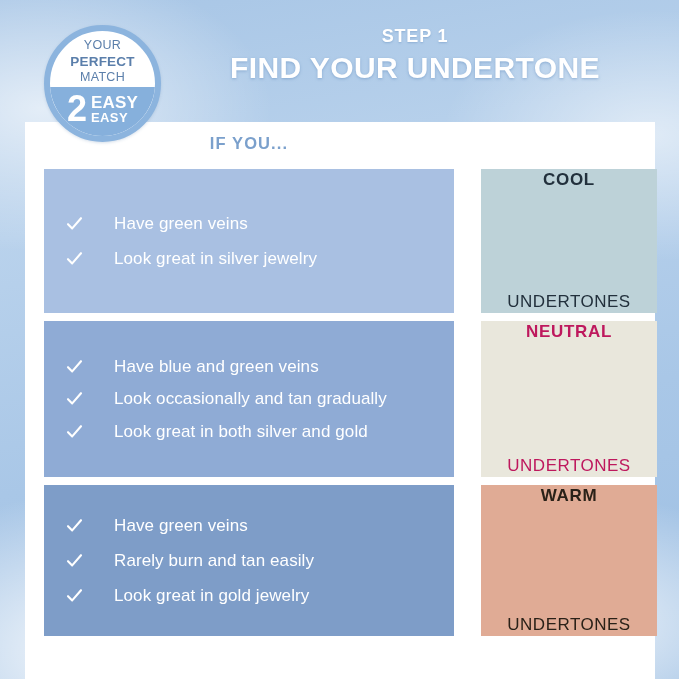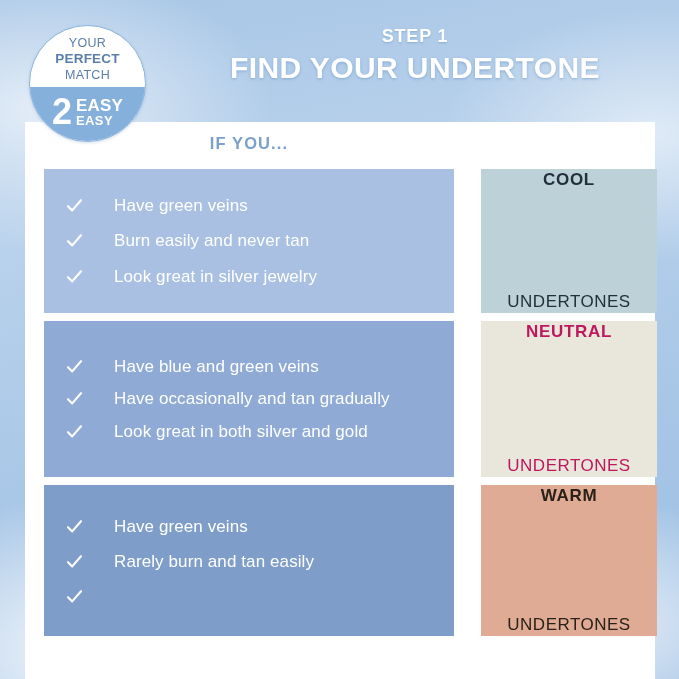--- a/index.html
+++ b/index.html
@@ -54,27 +54,27 @@
     letter-spacing: 0.4px;
     color: #ffffff;
     text-shadow: 0 1px 3px rgba(105,145,192,0.60);
     line-height: 1.15;
     white-space: nowrap;
   }
 
   
   #badge {
     position: absolute;
-    left: 29px;
+    left: 44px;
     top: 25px;
     width: 117px;
     height: 117px;
     border-radius: 50%;
     background: #ffffff;
-    border: 1px solid #a16207;
+    border: 6px solid #a16207;
     overflow: hidden;
     z-index: 6;
     box-shadow: 0 1px 3px rgba(90,130,175,0.25);
   }
   #badge-top {
     position: absolute;
     left: 0; top: 0;
     width: 100%;
     height: 53%;
     display: flex;
@@ -255,28 +255,20 @@
             </svg>
           </span>
         <span class="criteria-text">Have green veins</span>
       </div>
       <div class="criteria-item">
         <span class="check">
             <svg viewBox="0 0 17 17">
               <path d="M2 9.2 L6.2 13.4 L15 3.2" fill="none" stroke="currentColor" stroke-width="2.1" stroke-linecap="round" stroke-linejoin="round"></path>
             </svg>
           </span>
-        <span class="criteria-text">Burn easily and never tan</span>
-      </div>
-      <div class="criteria-item">
-        <span class="check">
-            <svg viewBox="0 0 17 17">
-              <path d="M2 9.2 L6.2 13.4 L15 3.2" fill="none" stroke="currentColor" stroke-width="2.1" stroke-linecap="round" stroke-linejoin="round"></path>
-            </svg>
-          </span>
         <span class="criteria-text">Look great in silver jewelry</span>
       </div>
     </div>
     <div class="swatch" style="background: rgb(189, 210, 216); color: rgb(34, 48, 60);">
       <div class="swatch-name">COOL</div>
       <div class="swatch-sub">UNDERTONES</div>
     </div>
   </div>
 
   <div class="row" id="row-1">
@@ -288,21 +280,21 @@
             </svg>
           </span>
         <span class="criteria-text">Have blue and green veins</span>
       </div>
       <div class="criteria-item">
         <span class="check">
             <svg viewBox="0 0 17 17">
               <path d="M2 9.2 L6.2 13.4 L15 3.2" fill="none" stroke="currentColor" stroke-width="2.1" stroke-linecap="round" stroke-linejoin="round"></path>
             </svg>
           </span>
-        <span class="criteria-text">Have occasionally and tan gradually</span>
+        <span class="criteria-text">Look occasionally and tan gradually</span>
       </div>
       <div class="criteria-item">
         <span class="check">
             <svg viewBox="0 0 17 17">
               <path d="M2 9.2 L6.2 13.4 L15 3.2" fill="none" stroke="currentColor" stroke-width="2.1" stroke-linecap="round" stroke-linejoin="round"></path>
             </svg>
           </span>
         <span class="criteria-text">Look great in both silver and gold</span>
       </div>
     </div>
@@ -329,20 +321,21 @@
             </svg>
           </span>
         <span class="criteria-text">Rarely burn and tan easily</span>
       </div>
       <div class="criteria-item">
         <span class="check">
             <svg viewBox="0 0 17 17">
               <path d="M2 9.2 L6.2 13.4 L15 3.2" fill="none" stroke="currentColor" stroke-width="2.1" stroke-linecap="round" stroke-linejoin="round"></path>
             </svg>
           </span>
+        <span class="criteria-text">Look great in gold jewelry</span>
       </div>
     </div>
     <div class="swatch" style="background: rgb(224, 171, 149); color: rgb(42, 33, 24);">
       <div class="swatch-name">WARM</div>
       <div class="swatch-sub">UNDERTONES</div>
     </div>
   </div>
 
 </div>
 

